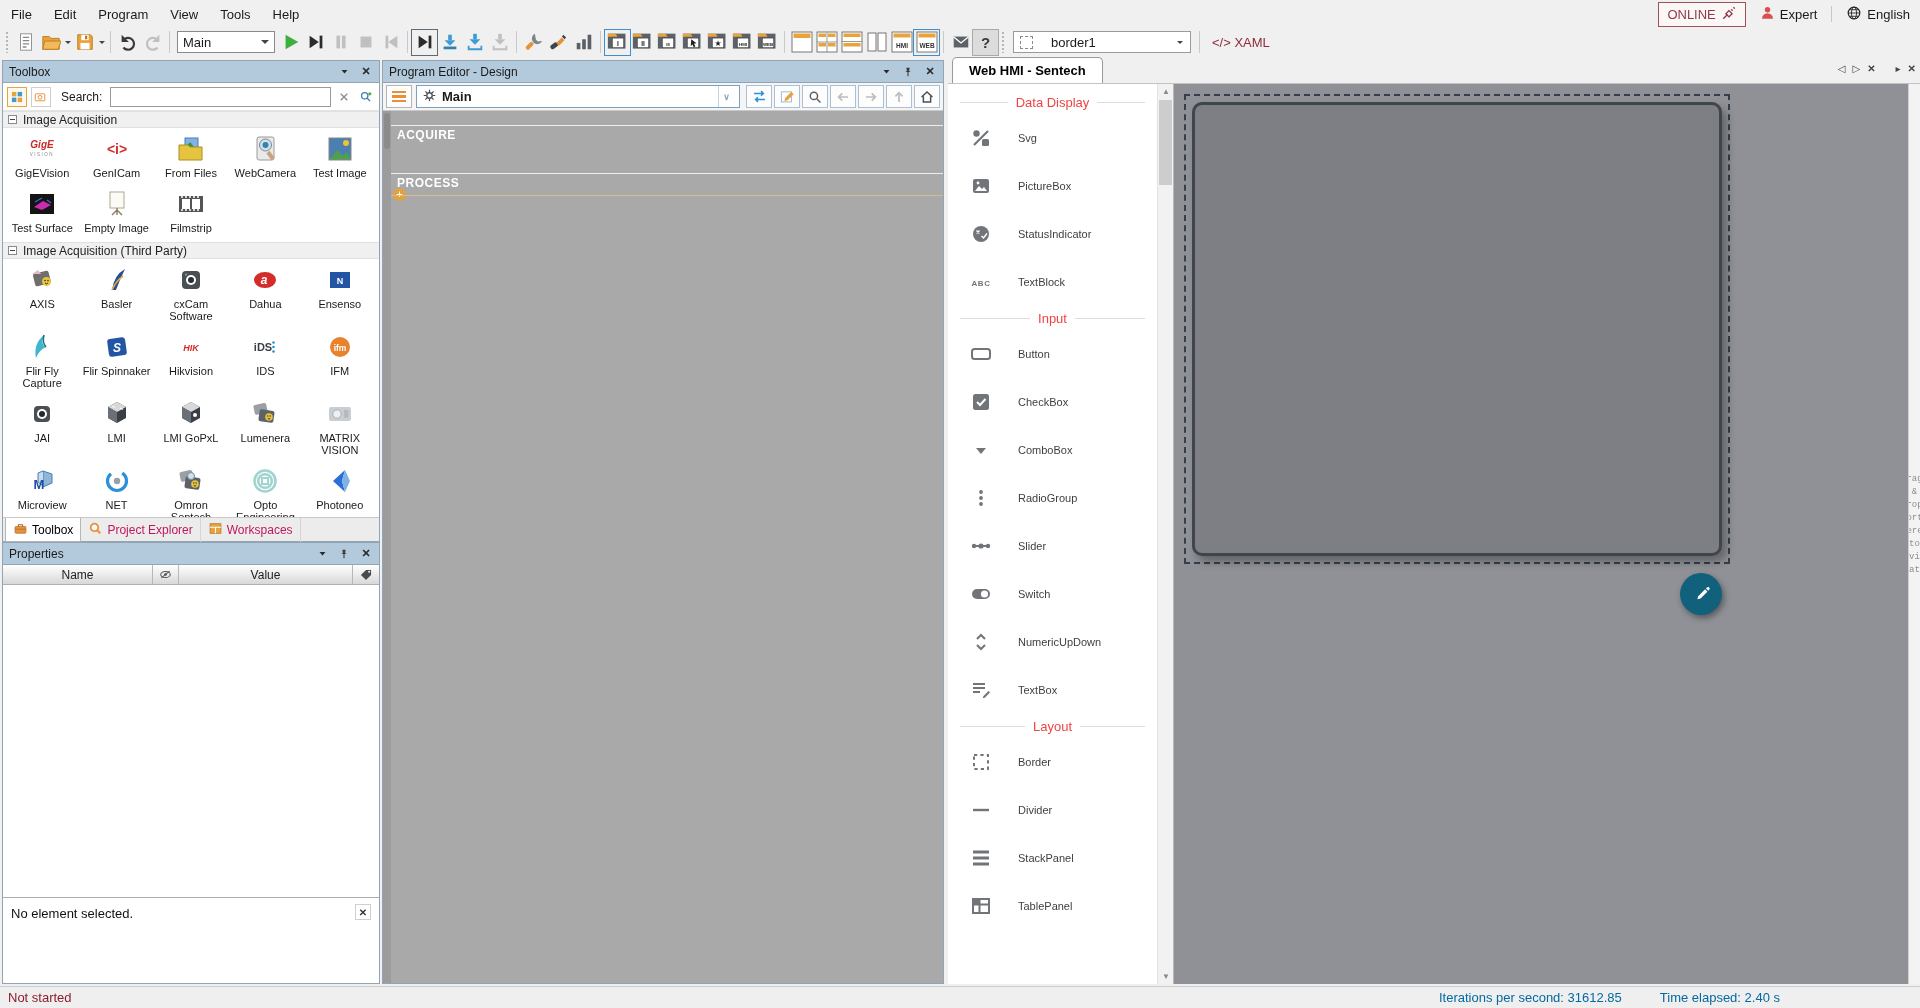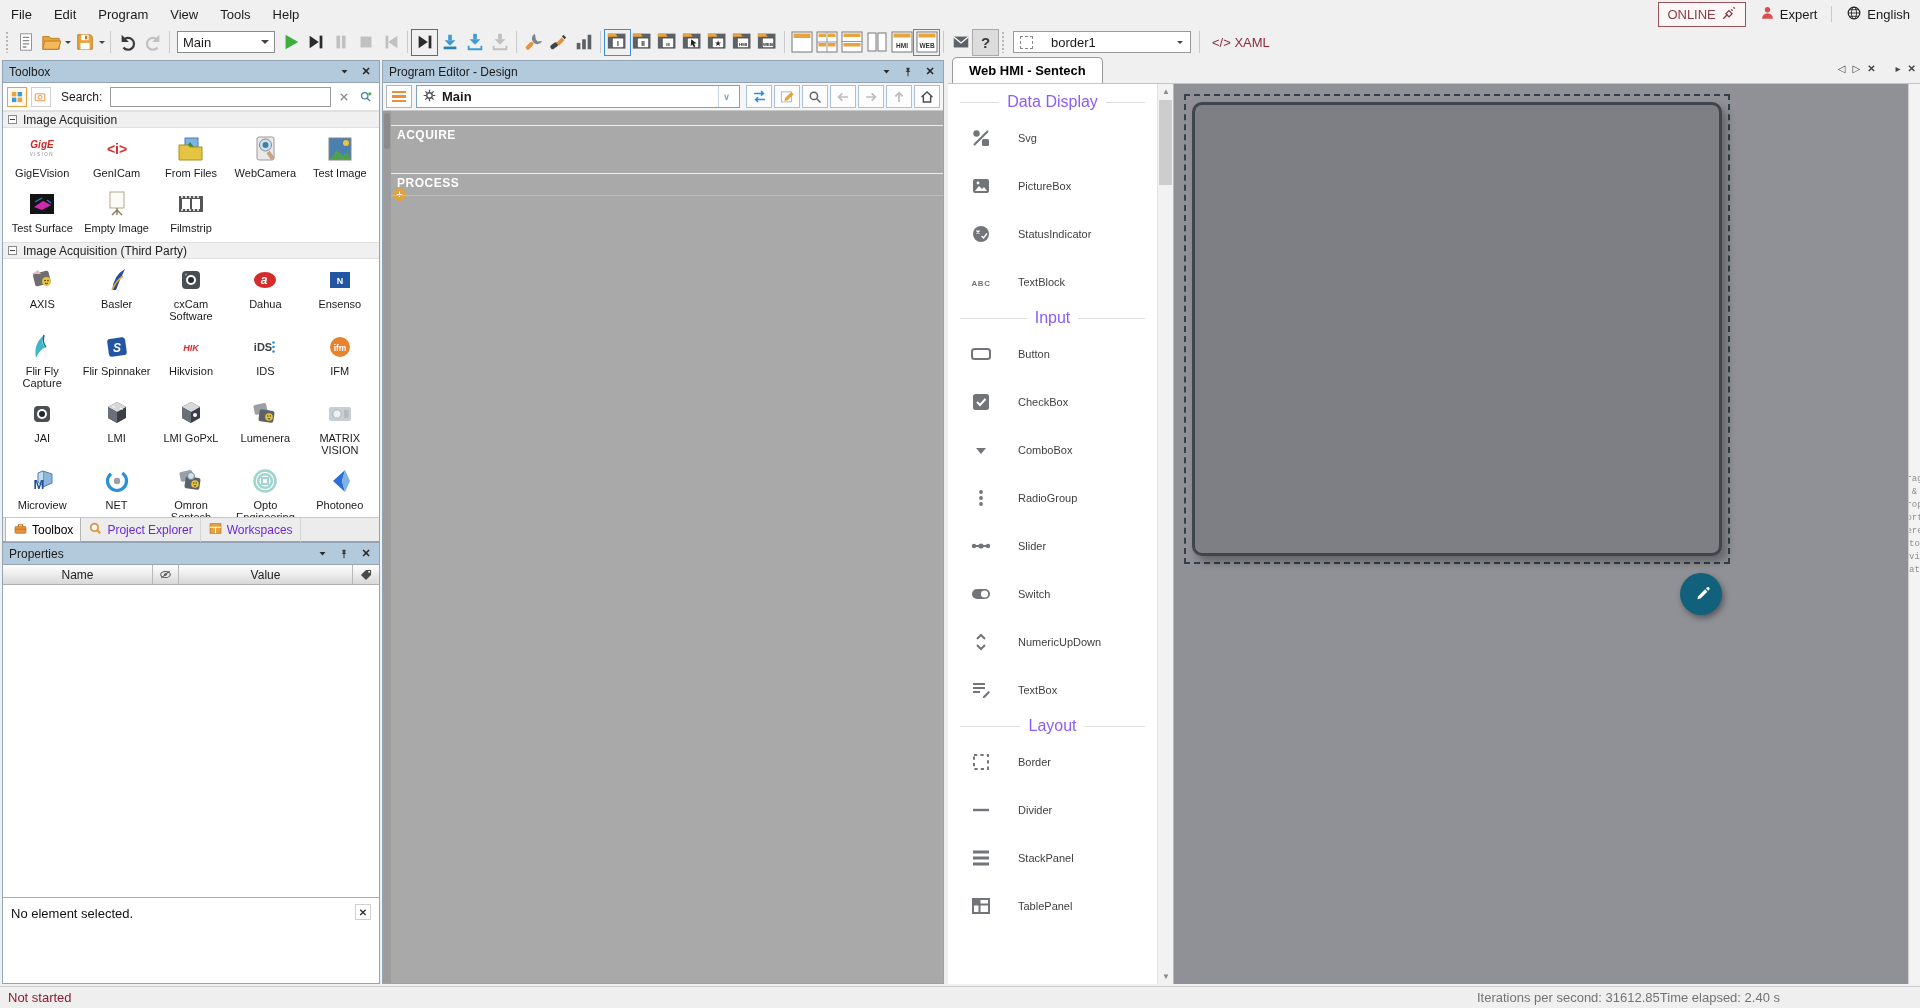--- a/index.html
+++ b/index.html
@@ -54,21 +54,21 @@
   .tb-group-header { height:17px; background:#f0f0f0; border-top:1px solid #e0e0e0; border-bottom:1px solid #e0e0e0; display:flex; align-items:center; gap:6px; padding:0 5px; font-size:12px; color:#222; }
   .collapse-box { width:9px; height:9px; border:1px solid #8a8a8a; background:#fff; position:relative; }
   .collapse-box::after { content:""; position:absolute; left:1px; right:1px; top:3px; height:1px; background:#444; }
   .tb-grid { display:grid; grid-template-columns:repeat(5,1fr); row-gap:10px; padding:6px 2px 8px 2px; }
   .tb-item { display:flex; flex-direction:column; align-items:center; min-height:44px; }
   .tb-item .ticon { width:30px; height:30px; display:flex; align-items:flex-start; justify-content:center; }
   .tb-item .tlabel { font-size:11px; line-height:12px; text-align:center; color:#1a1a1a; margin-top:3px; max-width:70px; }
 
   
   .dock-tabs { flex:0 0 auto; height:24px; background:#ececec; border-top:1px solid #c8c8c8; display:flex; align-items:flex-start; padding-left:2px; }
-  .dock-tab { height:24px; display:flex; align-items:center; gap:4px; padding:0 7px; font-size:12px; color:#6d28d9; border-right:1px solid #d5d5d5; }
+  .dock-tab { height:24px; display:flex; align-items:center; gap:4px; padding:0 7px; font-size:12px; color:#be185d; border-right:1px solid #d5d5d5; }
   .dock-tab.active { background:#fff; border:1px solid #b5b5b5; border-top:none; color:#000; }
 
   
   #properties-panel { left:2px; top:542px; width:378px; height:442px; }
   .prop-cols { height:20px; display:flex; flex:0 0 auto; background:linear-gradient(#ffffff,#d8d8d8); border-bottom:1px solid #b0b0b0; }
   .prop-col { display:flex; align-items:center; justify-content:center; font-size:12px; color:#222; border-right:1px solid #b7b7b7; }
   .prop-col.name { width:150px; }
   .prop-col.iconc { width:26px; }
   .prop-col.value { flex:1; }
   .prop-col:last-child { border-right:none; }
@@ -95,41 +95,41 @@
   
   #doc-tabstrip { position:absolute; left:948px; top:56px; width:972px; height:28px; background:#f0f0f0; border-bottom:1px solid #c4c4c4; }
   .doc-tab { position:absolute; left:4px; bottom:0; height:26px; background:#fff; border:1px solid #9a9a9a; border-bottom:none; border-radius:5px 5px 0 0; padding:0 16px; display:flex; align-items:center; font-weight:bold; font-size:13px; color:#000; }
   .dock-btns { position:absolute; right:4px; top:7px; display:flex; align-items:center; gap:7px; font-size:10px; color:#444; }
   .dock-btns .gap { width:6px; }
 
   #palette { position:absolute; left:948px; top:84px; width:226px; height:900px; background:#fff; border-right:1px solid #b9b9b9; overflow:hidden; }
   .pal-inner { position:absolute; left:0; top:0; right:16px; bottom:0; padding-top:6px; }
   .pal-section { height:24px; display:flex; align-items:center; gap:8px; padding:0 12px; }
   .pal-section .line { flex:1; height:1px; background:#dcdcdc; }
-  .pal-section .txt { color:#8b5cf6; font-size:16px; }
+  .pal-section .txt { color:#ef4444; font-size:13px; }
   .pal-item { height:48px; display:flex; align-items:center; padding-left:22px; gap:26px; }
   .pal-item .picon { width:22px; height:22px; display:flex; align-items:center; justify-content:center; }
   .pal-item .plabel { font-size:11px; color:#3f3f3f; }
   .pal-scroll { position:absolute; right:0; top:0; bottom:0; width:16px; background:#f2f2f2; border-left:1px solid #e2e2e2; }
   .pal-scroll .arr { position:absolute; left:0; width:16px; height:15px; display:flex; align-items:center; justify-content:center; color:#8a8a8a; font-size:8px; }
   .pal-scroll .arr.up { top:0; } .pal-scroll .arr.down { bottom:0; }
   .pal-scroll .thumb { position:absolute; left:1px; width:13px; top:16px; height:85px; background:#cdcdcd; }
 
   #canvas { position:absolute; left:1174px; top:84px; width:734px; height:900px; background:#8f9196; }
   .sel-rect { position:absolute; left:10px; top:10px; width:546px; height:470px; border:2px dashed #333f4b; }
   .hmi-border-element { position:absolute; left:18px; top:18px; width:530px; height:454px; background:#7d7f85; border:3px solid #3f454c; border-radius:10px; box-shadow:5px 6px 9px rgba(0,0,0,.3); }
   .fab { position:absolute; left:506px; top:489px; width:42px; height:42px; border-radius:50%; background:#12617c; box-shadow:2px 3px 6px rgba(0,0,0,.4); display:flex; align-items:center; justify-content:center; }
 
   #right-strip { position:absolute; left:1908px; top:84px; width:12px; height:900px; background:#f3f3f3; border-left:1px solid #d0d0d0; overflow:hidden; }
   .drop-hint { margin-top:390px; display:flex; flex-direction:column; align-items:center; gap:3px; font-family:"Liberation Mono","DejaVu Sans Mono",monospace; font-size:9px; color:#8e8e8e; line-height:10px; white-space:nowrap; }
 
   
   #statusbar { position:absolute; left:0; top:986px; width:1920px; height:22px; background:#efefef; border-top:1px solid #cdcdcd; display:flex; align-items:center; }
   #status-left { margin-left:8px; color:#8c1d30; }
-  .status-right { margin-left:auto; display:flex; padding-right:140px; color:#737373; }
+  .status-right { margin-left:auto; display:flex; gap:38px; padding-right:140px; color:#0369a1; }
 </style>
 </head>
 <body>
 
 <div id="app">
 
   <div id="menubar">
     <div id="menu-items" style="display: flex;">
         <div class="menu-item">File</div>
         <div class="menu-item">Edit</div>

